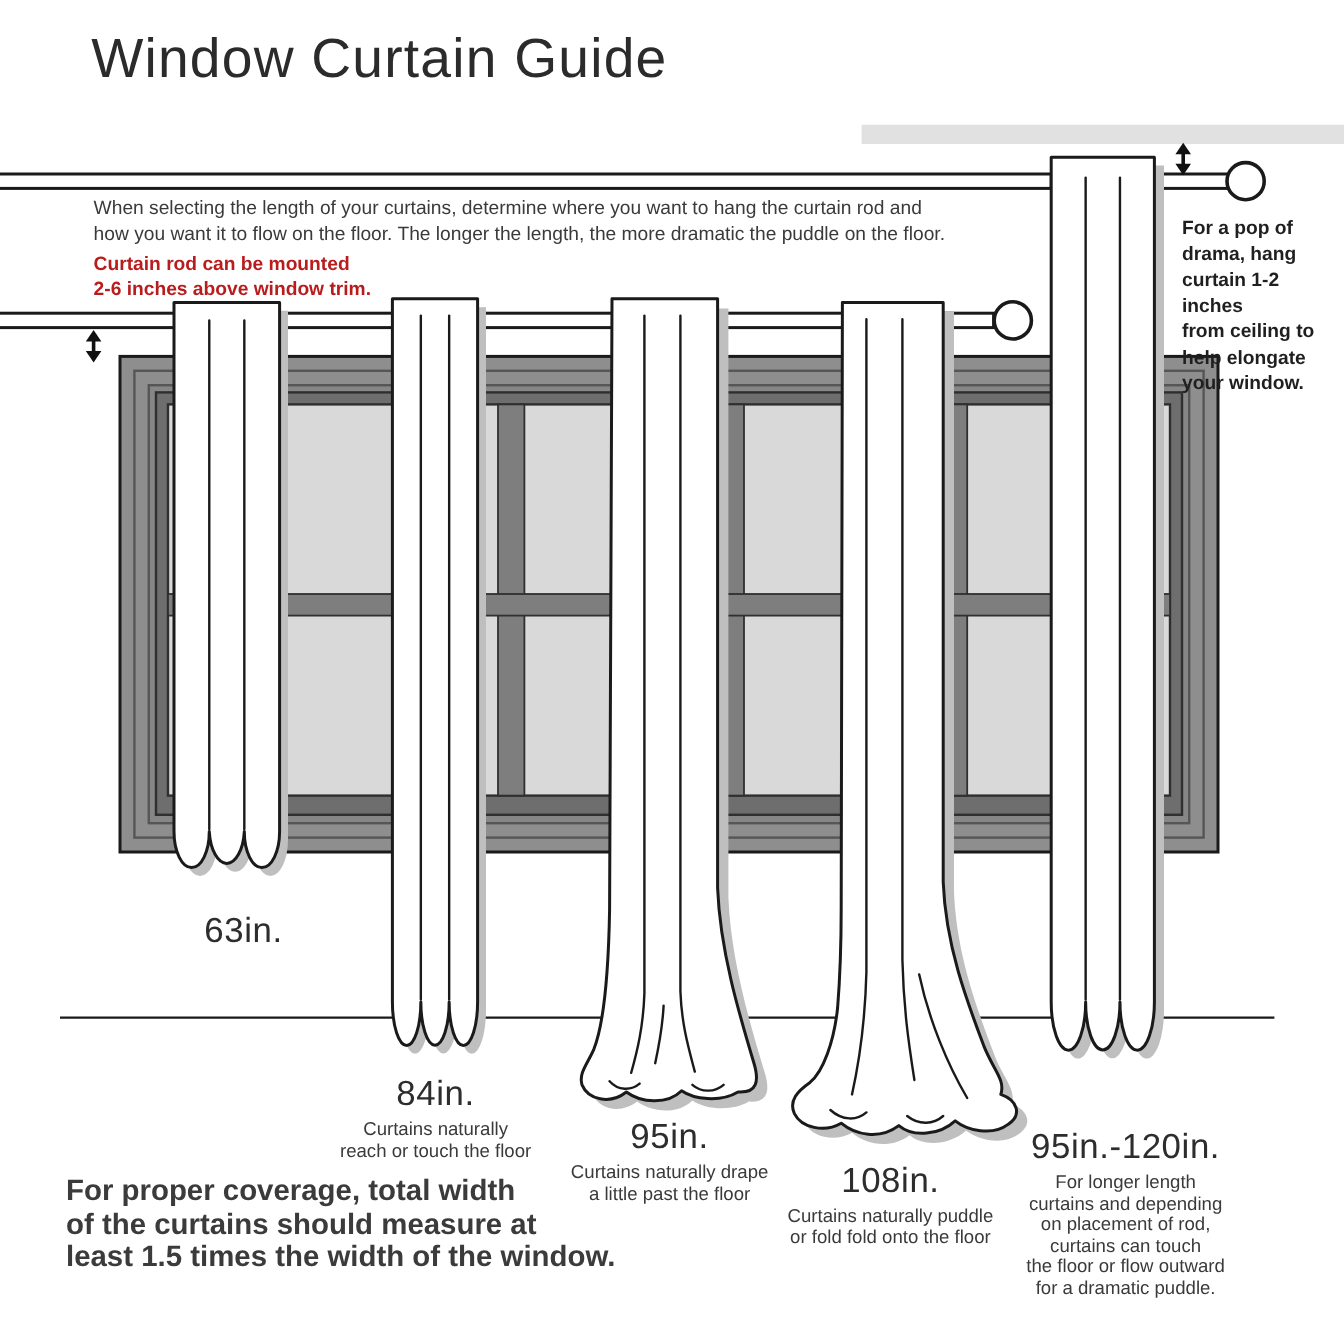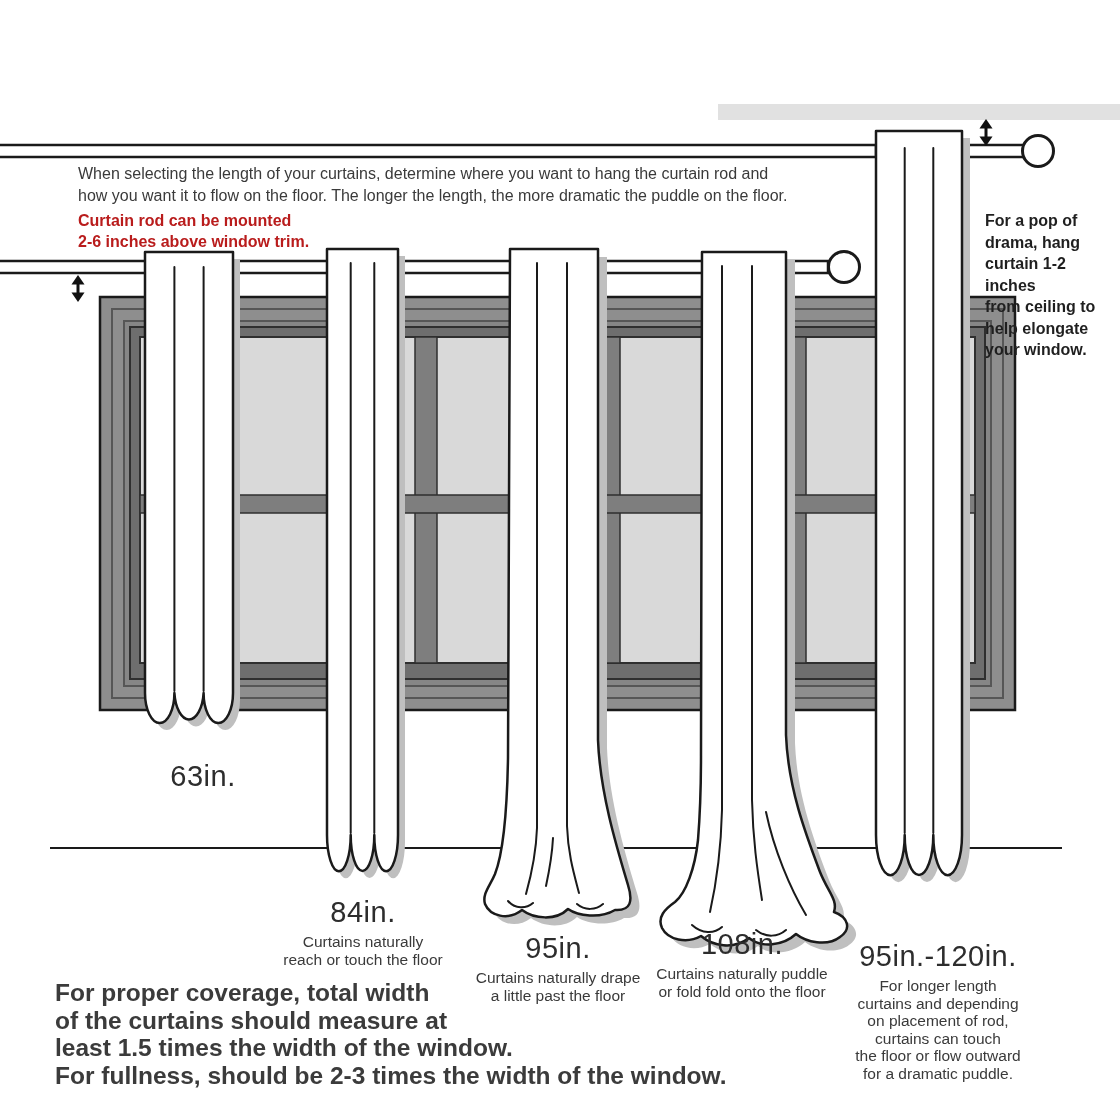--- a/index.html
+++ b/index.html
@@ -7,29 +7,29 @@
     width:1120px;height:1120px;position:relative;overflow:hidden;
     background:#ffffff;color:#2e2e2e;
     font-family:"Liberation Sans","DejaVu Sans",sans-serif;
   }
   .abs{position:absolute;}
   svg{position:absolute;left:0;top:0;}
 
   .title{left:76px;top:20px;font-size:46px;line-height:56px;letter-spacing:1px;color:#2b2b2b;font-weight:400;}
   .intro{left:78px;top:163px;font-size:16px;line-height:22px;color:#3a3a3a;}
   .rodnote{left:78px;top:210px;font-size:16px;line-height:21px;font-weight:700;color:#b91c1c;}
-  .tip{left:985px;top:180px;font-size:16px;line-height:21.5px;font-weight:700;color:#1f1f1f;margin-top:30px;}
+  .tip{left:985px;top:180px;font-size:16px;line-height:21.5px;font-weight:700;color:#1f1f1f;}
 
   .clabel{text-align:center;}
   .clen{font-size:29px;letter-spacing:.5px;color:#2d2d2d;}
   .cdesc{font-size:15.5px;line-height:17.5px;color:#3a3a3a;margin-top:4px;}
   .c1{left:103px;top:760px;width:200px;}
   .c2{left:263px;top:896px;width:200px;}
   .c3{left:458px;top:932px;width:200px;text-align:center;}
-  .c4{left:632px;top:928px;width:220px;}
+  .c4{left:632px;top:968px;width:220px;}
   .c5{left:831px;top:892px;width:214px;margin-top:48px;}
 
   .footer{left:55px;top:979px;font-size:24.5px;line-height:27.5px;font-weight:700;color:#3b3b3b;}
 
   .curtain-body{fill:#ffffff;stroke:#1a1a1a;stroke-width:2.5;stroke-linejoin:round;}
   .curtain-fold{fill:none;stroke:#1a1a1a;stroke-width:2;stroke-linecap:round;}
   .curtain-shadow{fill:#bfbfbf;stroke:none;}
   .rod{fill:#ffffff;stroke:#1a1a1a;stroke-width:2.5;}
   .finial{fill:#ffffff;stroke:#1a1a1a;stroke-width:3;}
   .arrow-line{stroke:#111111;stroke-width:3;}
@@ -104,20 +104,21 @@
   </g>
 
   <g>
     <path class="curtain-shadow" transform="translate(8,7)" d="M876,131 H962 V835 A14.3,40 0 0 1 933.3,835 A14.3,40 0 0 1 904.7,835 A14.3,40 0 0 1 876,835 Z"></path>
     <path class="curtain-body" d="M876,131 H962 V835 A14.3,40 0 0 1 933.3,835 A14.3,40 0 0 1 904.7,835 A14.3,40 0 0 1 876,835 Z"></path>
     <path class="curtain-fold" d="M904.7,148 V833 M933.3,148 V833"></path>
   </g>
 </svg>
 
 <div class="abs title">
+  <div>Window Curtain Guide</div>
 </div>
 
 <div class="abs intro">
   <div>When selecting the length of your curtains, determine where you want to hang the curtain rod and</div>
   <div>how you want it to flow on the floor. The longer the length, the more dramatic the puddle on the floor.</div>
 </div>
 
 <div class="abs rodnote">
   <div>Curtain rod can be mounted</div>
   <div>2-6 inches above window trim.</div>
@@ -169,14 +170,13 @@
     <div>curtains can touch</div>
     <div>the floor or flow outward</div>
     <div>for a dramatic puddle.</div>
   </div>
 </div>
 
 <div class="abs footer">
   <div>For proper coverage, total width</div>
   <div>of the curtains should measure at</div>
   <div>least 1.5 times the width of the window.</div>
-  <div>For fullness, should be 2-3 times the width of the window.</div>
 </div>
 
 </body></html>

